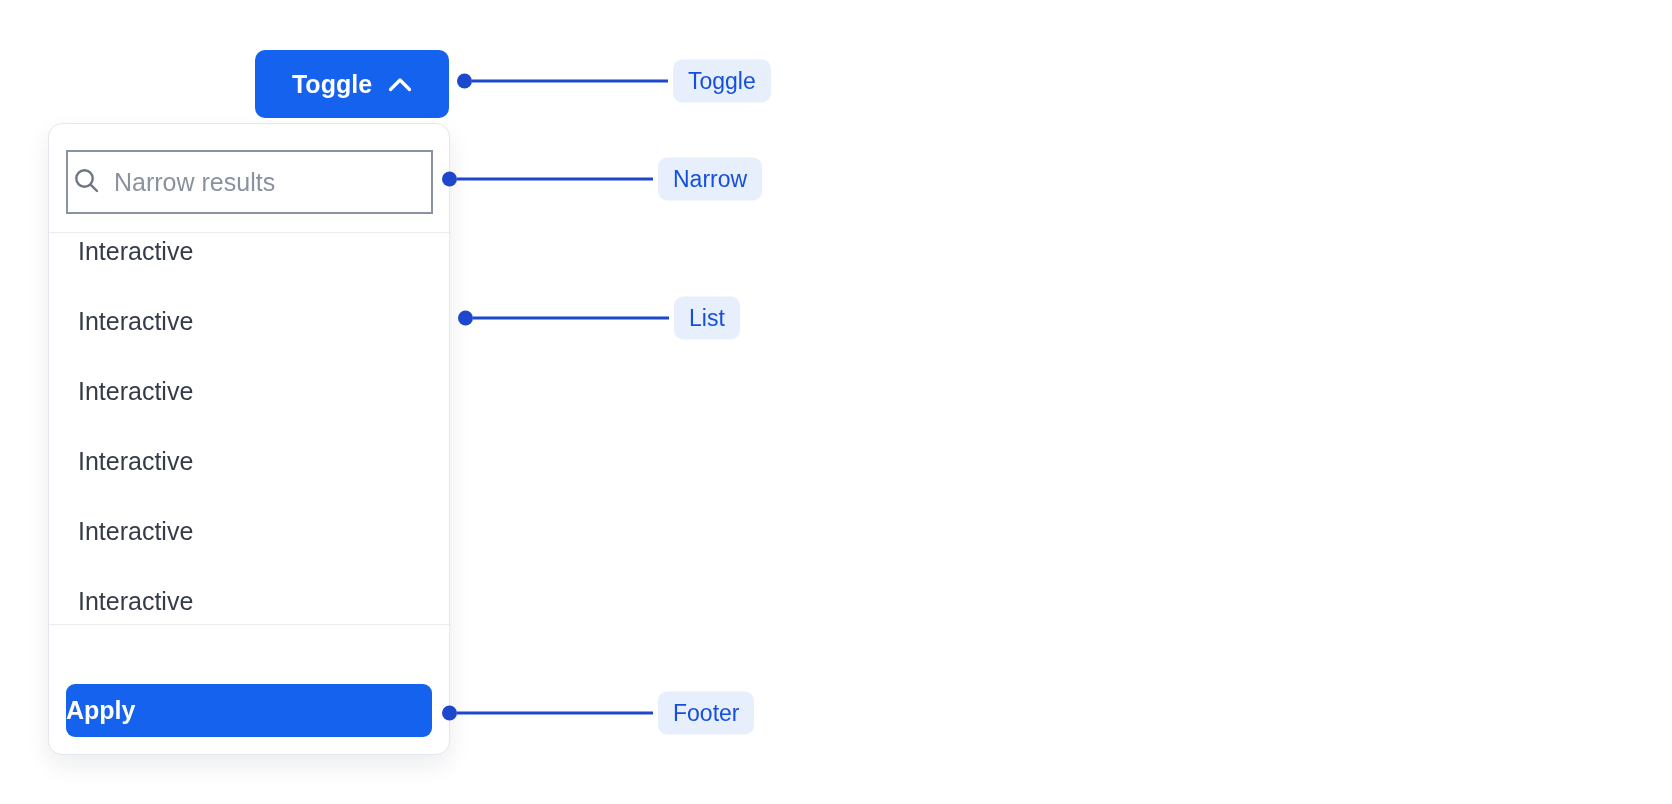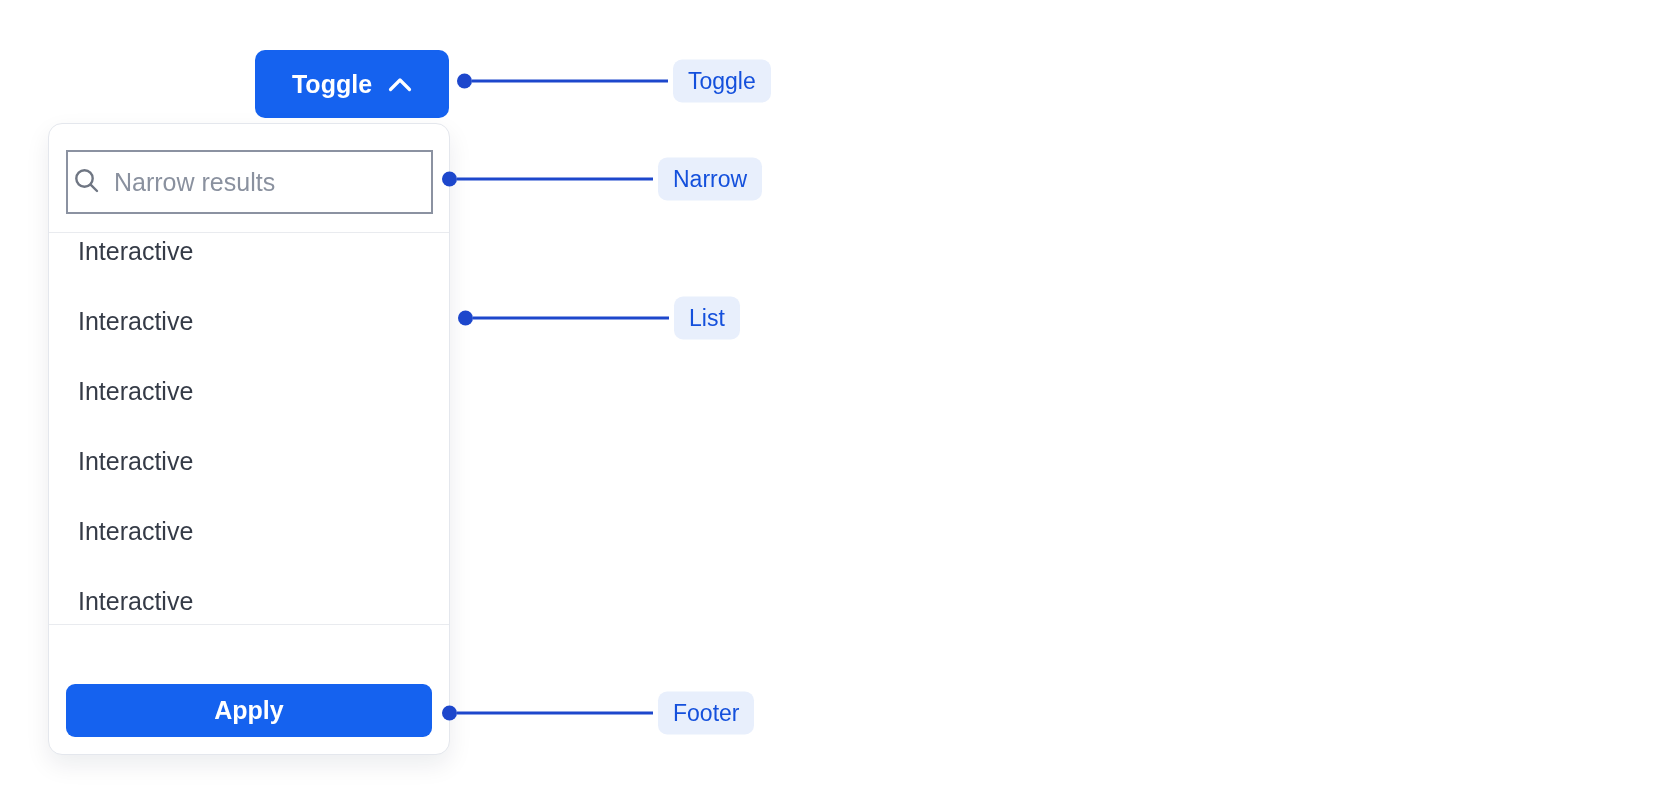--- a/index.html
+++ b/index.html
@@ -53,21 +53,21 @@
   .list{flex:1;padding:4px 0;overflow:hidden;}
   .list-item{
     height:70px;display:flex;align-items:flex-start;
     padding:0 20px 0 29px;font-size:25px;color:var(--list-text);cursor:pointer;
   }
   .panel-footer{padding:16px 17px 17px;flex:none;}
   .apply-btn{
     width:100%;height:53px;background:var(--accent-blue);
     border:none;border-radius:9px;color:#ffffff;
     font-size:25px;font-weight:600;font-family:inherit;cursor:pointer;
-    display:flex;align-items:center;justify-content:center;margin-top:43px;
+    display:flex;align-items:center;justify-content:flex-start;margin-top:43px;
   }
 
   
   .annot{position:absolute;display:flex;align-items:center;transform:translateY(-50%);}
   .annot-dot{width:15px;height:15px;border-radius:50%;background:var(--annotation-blue);flex:none;}
   .annot-line{width:196px;height:3px;background:var(--annotation-blue);flex:none;}
   .annot-pill{
     margin-left:5px;background:var(--annotation-pill-bg);color:var(--annotation-label-blue);
     font-size:23px;font-weight:500;line-height:1;
     padding:10px 15px;border-radius:9px;white-space:nowrap;

